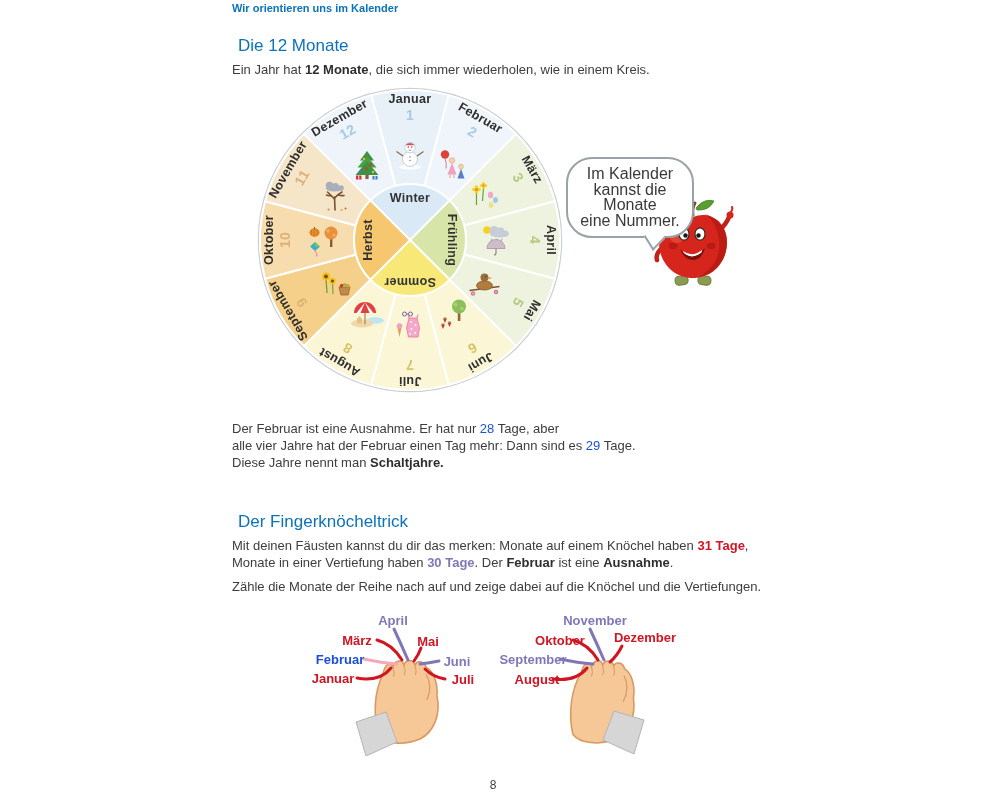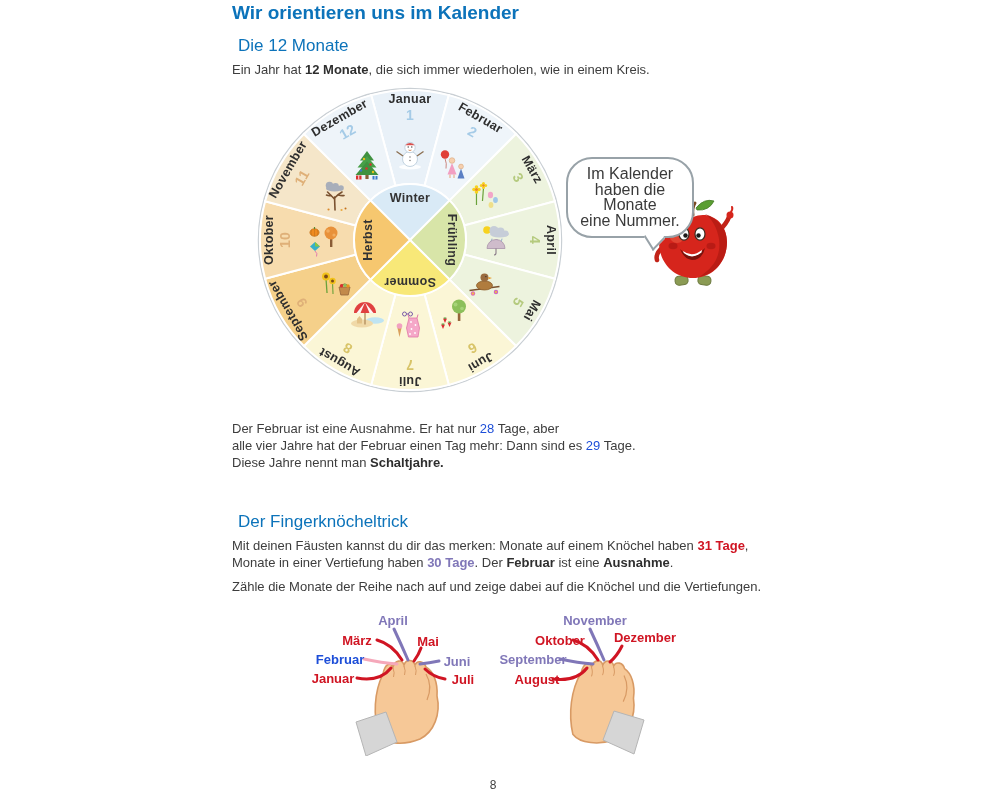--- a/index.html
+++ b/index.html
@@ -1,19 +1,19 @@
 <!DOCTYPE html>
 <html><head>
 <meta charset="utf-8">
 <style>
   html,body{margin:0;padding:0;background:#fff;}
   .page{position:relative;width:1000px;height:800px;background:#ffffff;overflow:hidden;
         font-family:"Liberation Sans",sans-serif;color:#3d3d3d;}
   .abs{position:absolute;}
-  .title{left:232px;top:2px;font-size:19px;font-weight:700;color:#0c73ba;}
+  .title{left:232px;top:2px;font-size:11px;font-weight:700;color:#0c73ba;}
   .h2{font-size:17px;font-weight:400;color:#0c73ba;padding-left:6px;}
   .h2-monate{left:232px;top:36px;}
   .h2-trick{left:232px;top:512px;}
   .body-text{font-size:13px;line-height:16.8px;color:#3d3d3d;}
   .intro{left:232px;top:62px;}
   .days{left:232px;top:421px;}
   .trickpara{left:232px;top:538px;}
   .instruction{left:232px;top:579px;}
   .b{font-weight:700;color:#2e2e2e;}
   .red{color:#d01523;}
@@ -267,21 +267,21 @@
         <use href="#ic-christmas-tree" x="93.99999999999997" y="62.5218152745383"></use>
         <text x="155" y="117" transform="rotate(0,155,155)" text-anchor="middle" font-size="12.5" fill="#333333" font-weight="600">Winter</text>
         <text x="155" y="117" transform="rotate(90,155,155)" text-anchor="middle" font-size="12.5" fill="#333333" font-weight="600">Frühling</text>
         <text x="155" y="117" transform="rotate(180,155,155)" text-anchor="middle" font-size="12.5" fill="#333333" font-weight="600">Sommer</text>
         <text x="155" y="117" transform="rotate(270,155,155)" text-anchor="middle" font-size="12.5" fill="#333333" font-weight="600">Herbst</text>
       </svg>
   </div>
 
   <div class="abs speech">
     <div>Im Kalender</div>
-    <div>haben die Monate</div>
+    <div>kannst die Monate</div>
     <div>eine Nummer.</div>
   </div>
 
   <div class="abs apple">
     <svg width="94" height="100" viewBox="0 0 94 100">
       <rect x="28" y="79" width="13" height="9" rx="4" fill="#8b9b54" stroke="#6d7a40" transform="rotate(-8 34 83)"></rect>
       <rect x="51" y="79" width="13" height="9" rx="4" fill="#8b9b54" stroke="#6d7a40" transform="rotate(8 58 83)"></rect>
       <path d="M16,50 Q8,57 10,63" stroke="#c22318" stroke-width="4.5" fill="none" stroke-linecap="round"></path>
       <path d="M72,34 Q80,26 82,20" stroke="#c22318" stroke-width="4.5" fill="none" stroke-linecap="round"></path>
       <circle cx="83" cy="18" r="3.5" fill="#d6251c"></circle>

